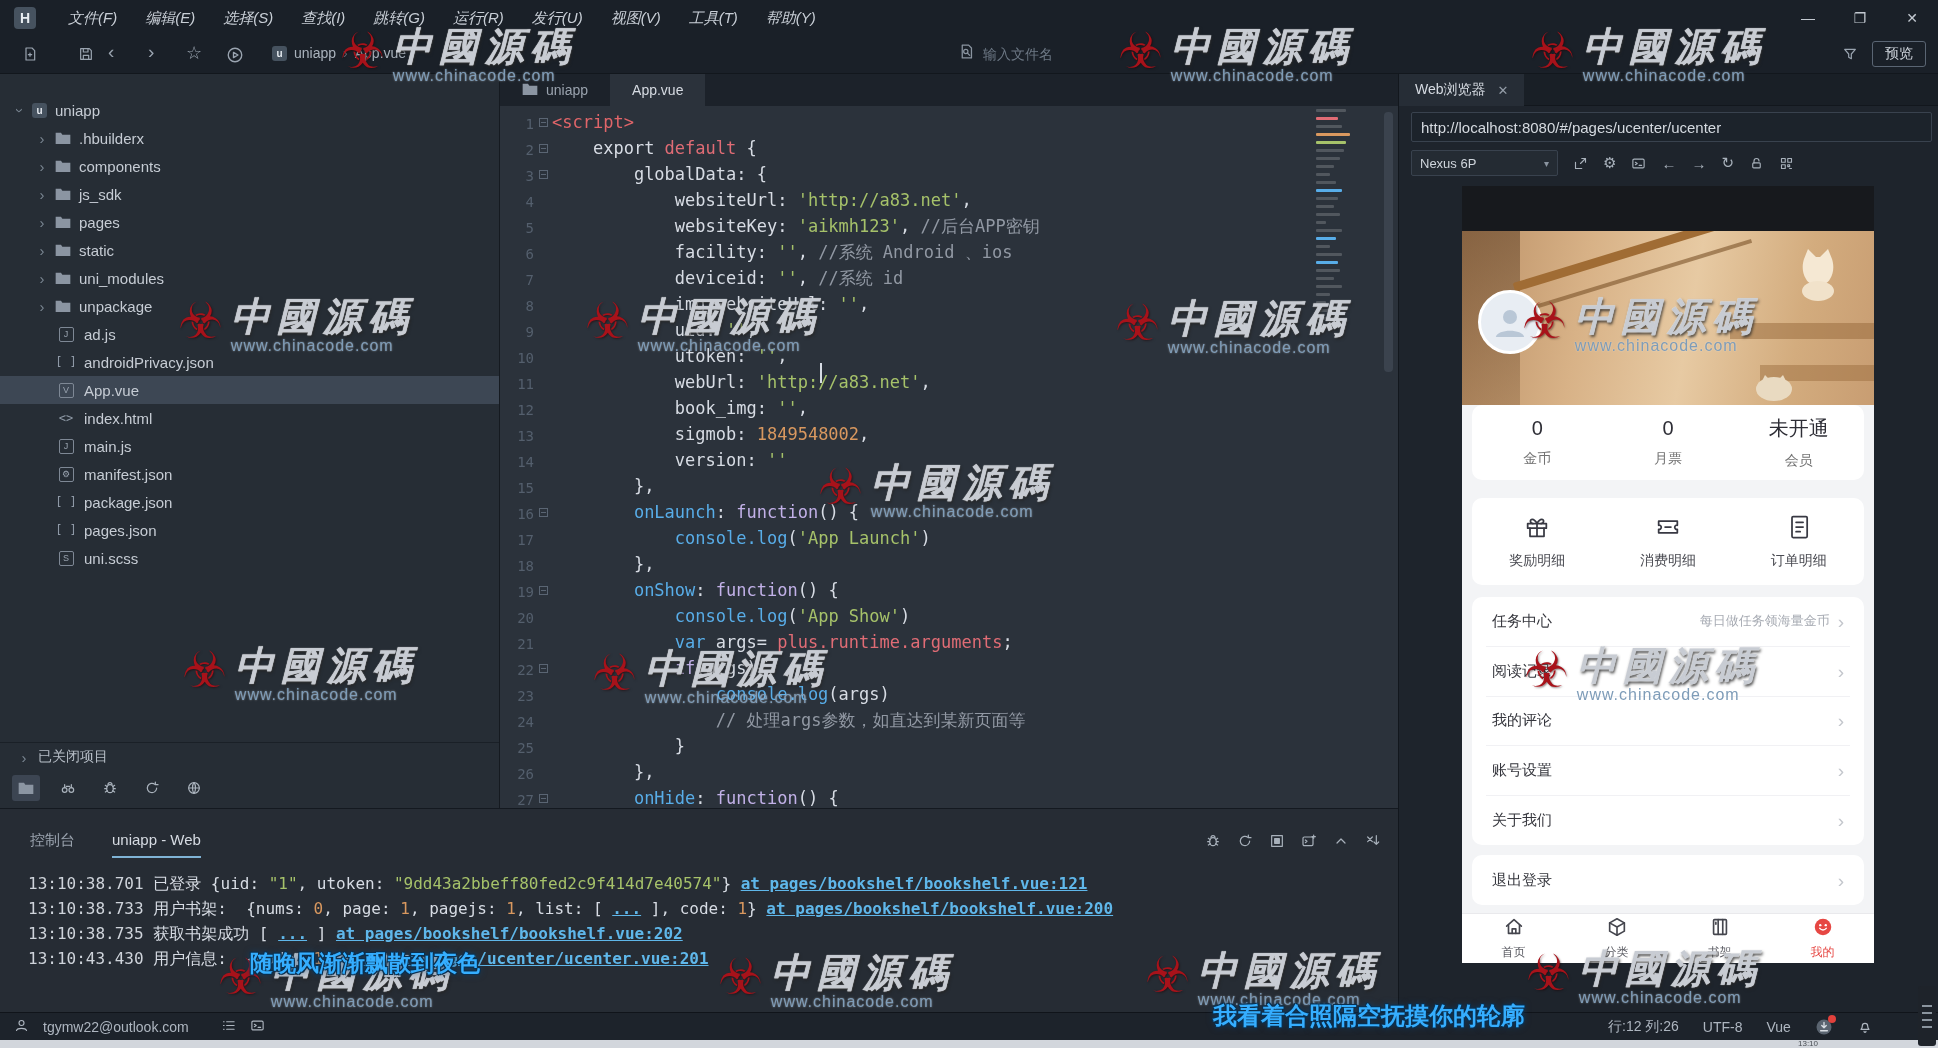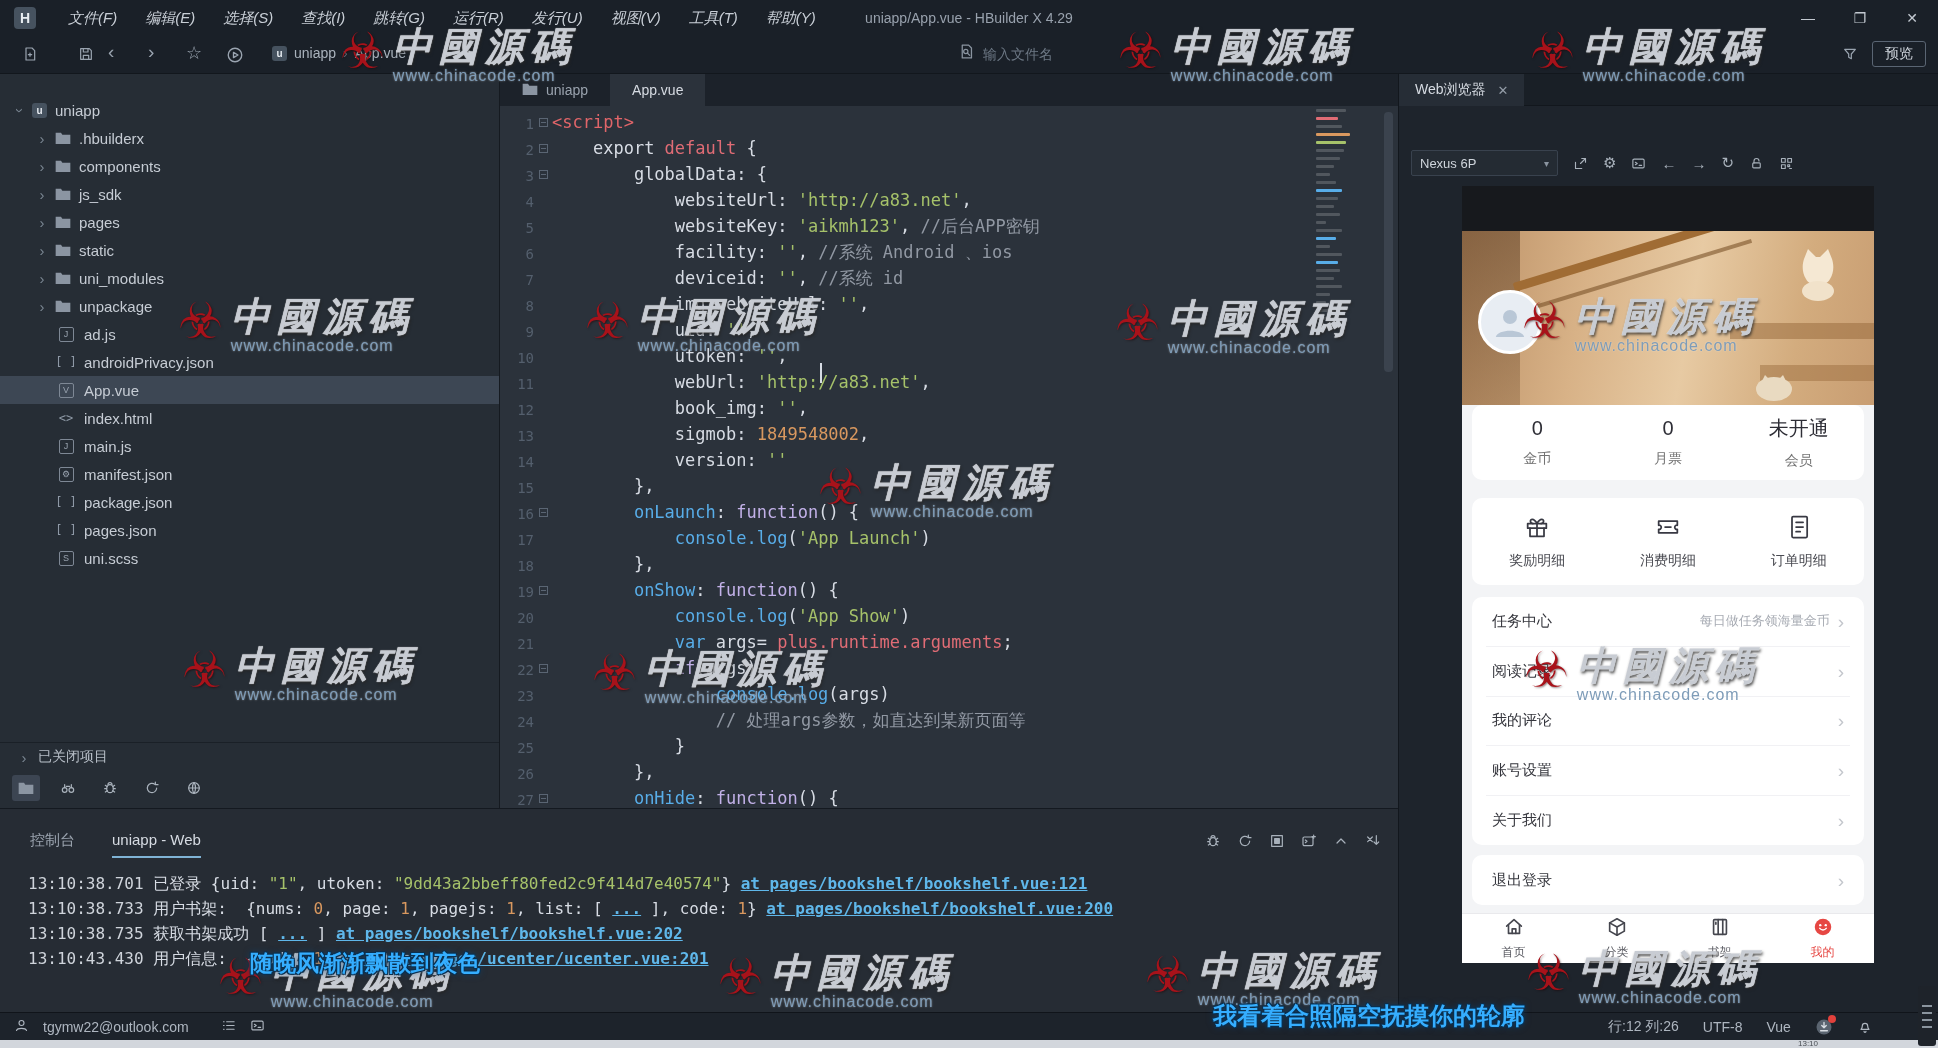--- a/index.html
+++ b/index.html
@@ -142,21 +142,20 @@
       <span class="menu-item">编辑(E)</span>
       <span class="menu-item">选择(S)</span>
       <span class="menu-item">查找(I)</span>
       <span class="menu-item">跳转(G)</span>
       <span class="menu-item">运行(R)</span>
       <span class="menu-item">发行(U)</span>
       <span class="menu-item">视图(V)</span>
       <span class="menu-item">工具(T)</span>
       <span class="menu-item">帮助(Y)</span>
     </div>
-  <div id="win-title">uniapp/App.vue - HBuilder X 4.29</div>
   <div id="win-controls">
     <span class="win-btn">—</span>
     <span class="win-btn">❐</span>
     <span class="win-btn">✕</span>
   </div>
 </div>
 
 <div id="toolbar">
   <span class="tb-icon" style="left:22px"><svg width="16" height="16" viewBox="0 0 24 24" fill="none" stroke="currentColor" stroke-width="1.8" stroke-linecap="round" stroke-linejoin="round">
         <path d="M6 3h9l4 4v14H6z"></path>
@@ -404,20 +403,21 @@
   <div id="vscroll"></div>
 </div>
 
 <div id="browser">
   <div id="btabrow">
     <div id="btab">
       <span>Web浏览器</span>
       <span class="x">✕</span>
     </div>
   </div>
+  <input id="url-bar" value="http://localhost:8080/#/pages/ucenter/ucenter" style="">
   <div id="device-row">
     <div id="device-sel">
       <span>Nexus 6P</span>
       <span style="color:#8a94a0;font-size:10px">▾</span>
     </div>
     <span class="dev-icon">
         <svg width="15" height="15" viewBox="0 0 24 24" fill="none" stroke="currentColor" stroke-width="1.8" stroke-linecap="round" stroke-linejoin="round">
           <path d="M4 10v10h10M20 4l-8 8M20 4h-6M20 4v6"></path>
         </svg>
       </span>

